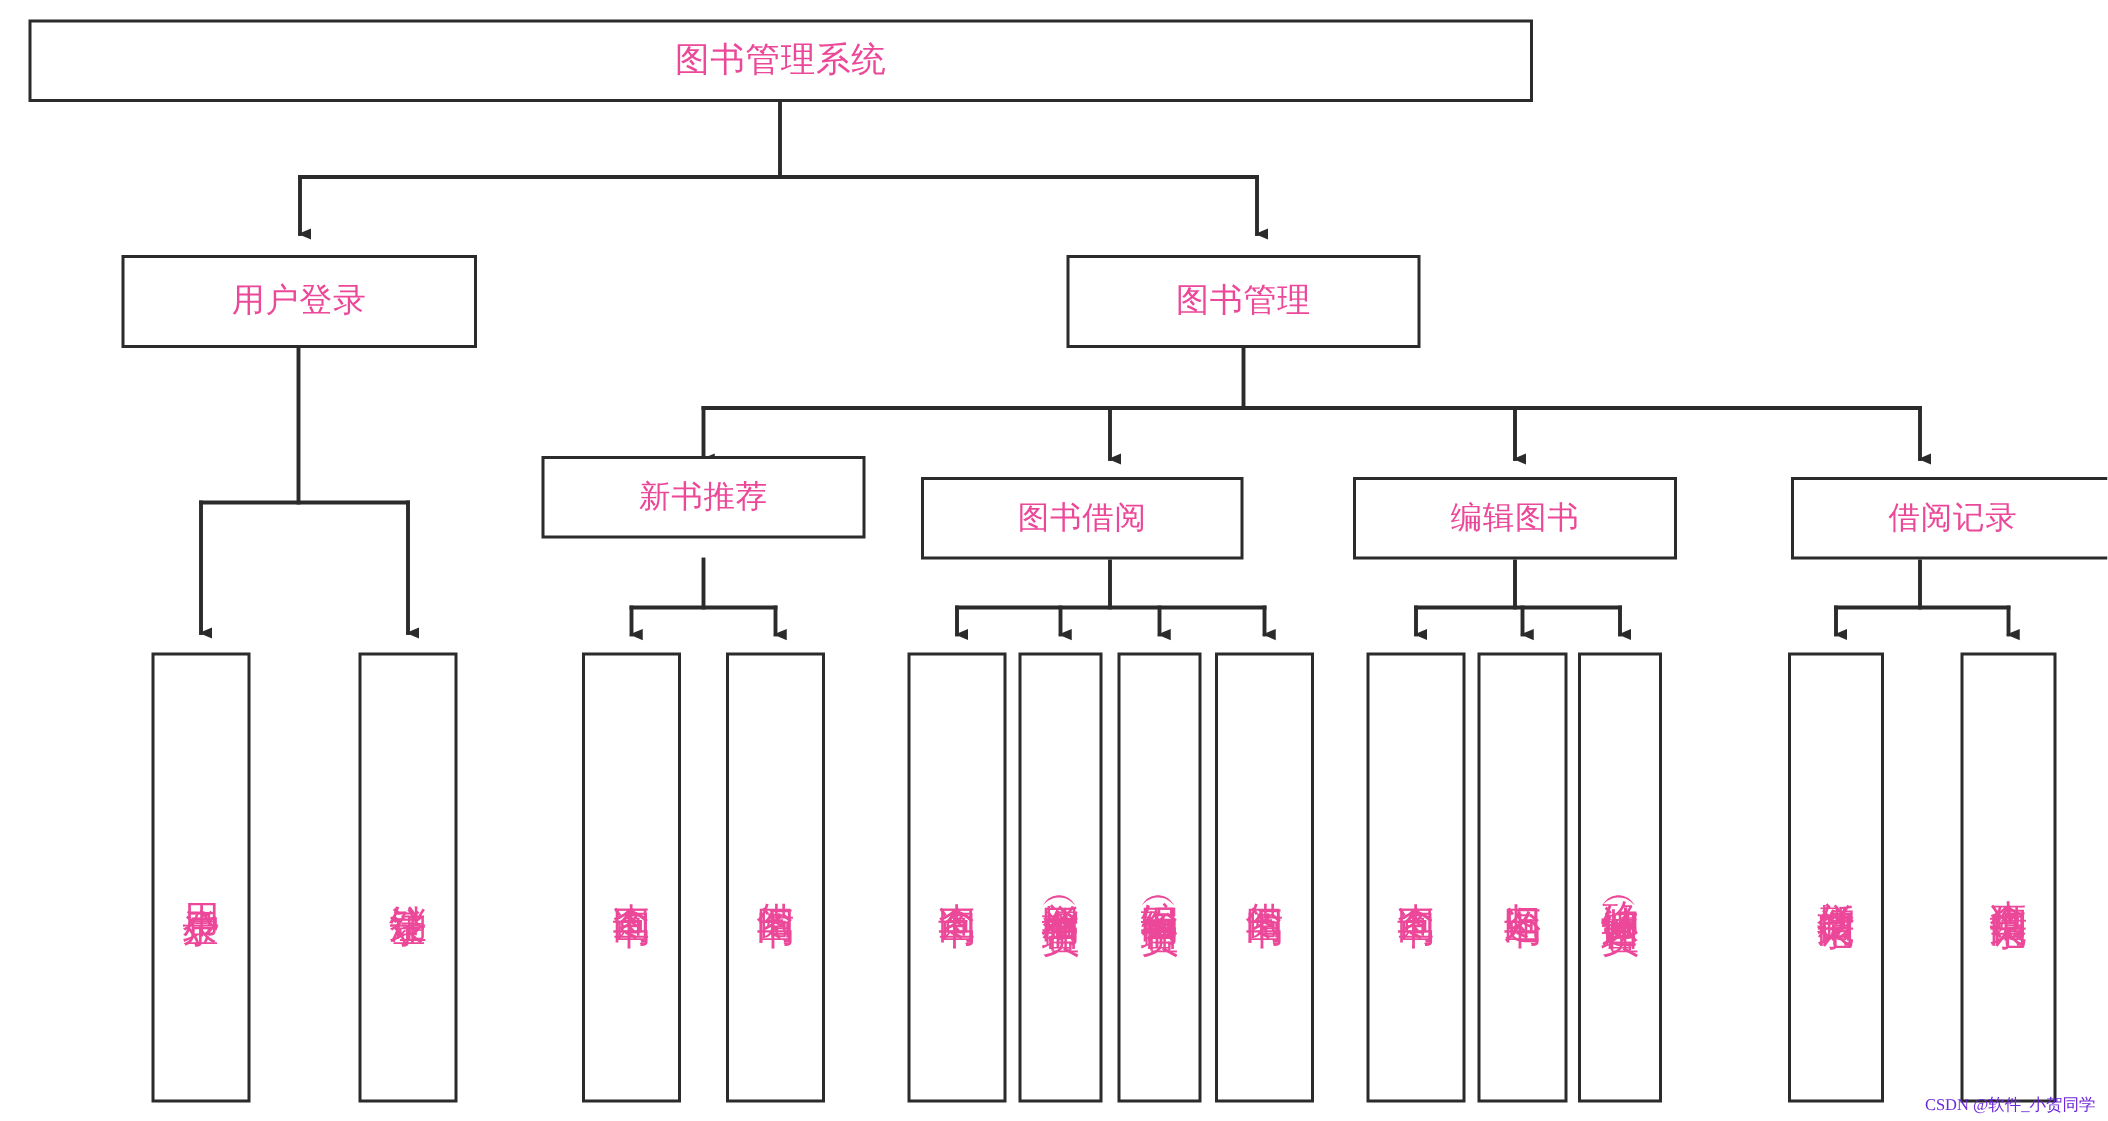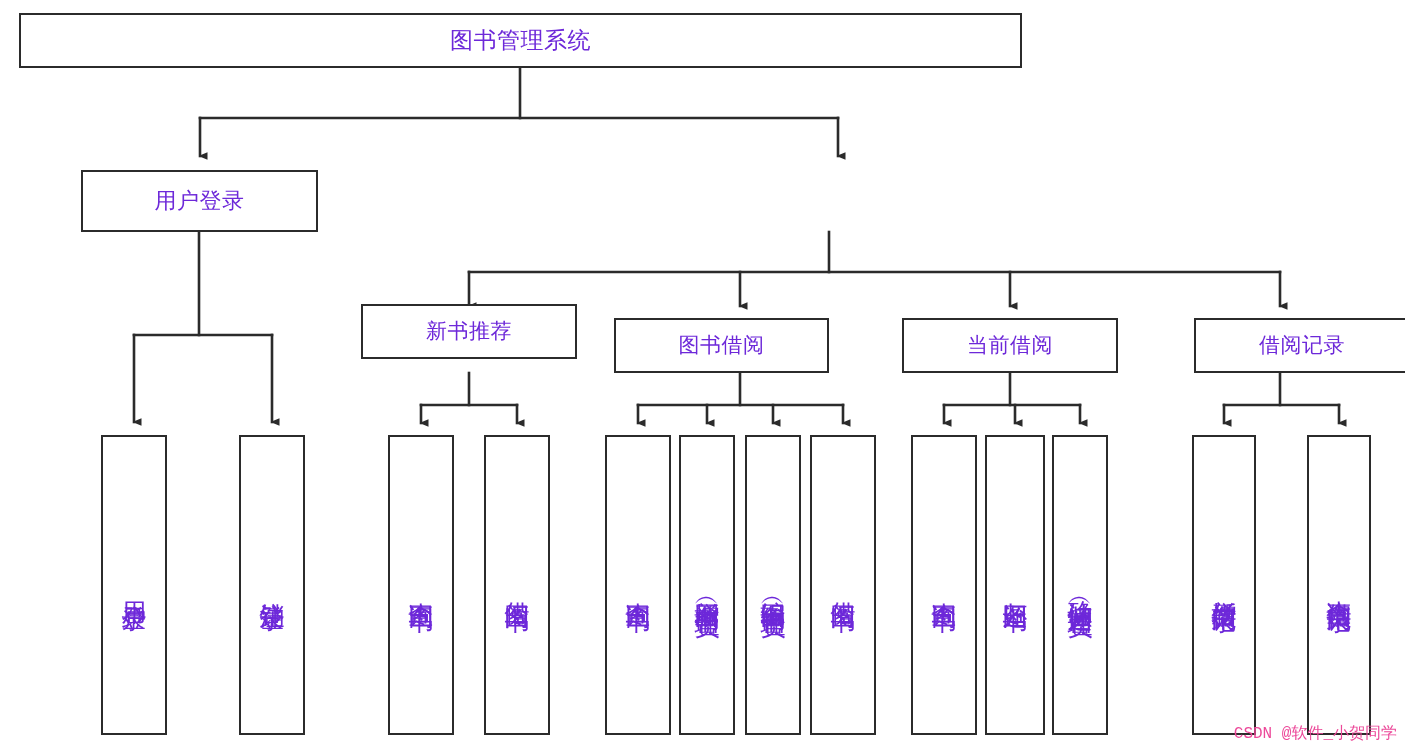--- a/index.html
+++ b/index.html
@@ -29,21 +29,21 @@
     position: absolute;
     box-sizing: border-box;
     background: #ffffff;
     border: 2px solid #2b2b2b;
     display: flex;
     align-items: center;
     justify-content: center;
     z-index: 2;
   }
   .node .label {
-    color: #6d28d9;
+    color: #ec4899;
     line-height: 1.18;
     text-align: center;
     letter-spacing: 0.5px;
   }
   .node.root .label { font-size: 23px; }
   .node.lvl1 .label { font-size: 22px; }
   .node.lvl2 .label { font-size: 21px; }
   .node.leaf {
     align-items: flex-start;
     padding-top: 2px;
@@ -63,25 +63,25 @@
     align-items: center;
   }
   .node.leaf.tall .label {
     align-items: flex-start;
     padding-top: 4px;
   }
   #watermark {
     position: absolute;
     right: 8px;
     bottom: 3px;
-    font-size: 16px;
-    color: #ec4899;
+    font-size: 11px;
+    color: #6d28d9;
     white-space: nowrap;
     z-index: 5;
-    font-family: Liberation Mono, monospace;
+    font-family: Liberation Serif, serif;
   }
 </style>
 </head>
 <body>
 
 <div id="canvas">
 
   <svg id="wires" viewBox="0 0 1405 747" xmlns="http://www.w3.org/2000/svg">
     <defs>
       <marker id="arrow" viewBox="0 0 12 12" refX="6" refY="10" markerWidth="9" markerHeight="9" orient="auto-start-reverse" markerUnits="userSpaceOnUse">
@@ -132,29 +132,32 @@
     </g>
   </svg>
 
   <div class="node root" style="left:19px; top:13px; width:1003px; height:55px;">
     <span class="label">图书管理系统</span>
   </div>
 
   <div class="node lvl1" style="left:81px; top:170px; width:237px; height:62px;">
     <span class="label">用户登录</span>
   </div>
+  <div class="node lvl1" style="left:711px; top:170px; width:236px; height:62px;">
+    <span class="label">图书管理</span>
+  </div>
 
   <div class="node lvl2" style="left:361px; top:304px; width:216px; height:55px;">
     <span class="label">新书推荐</span>
   </div>
   <div class="node lvl2" style="left:614px; top:318px; width:215px; height:55px;">
     <span class="label">图书借阅</span>
   </div>
   <div class="node lvl2" style="left:902px; top:318px; width:216px; height:55px;">
-    <span class="label">当前借阅</span>
+    <span class="label">编辑图书</span>
   </div>
   <div class="node lvl2" style="left:1172px; top:318px; width:216px; height:55px;margin-left:22px;">
     <span class="label">借阅记录</span>
   </div>
 
   <div class="node leaf short" style="left:101px; top:435px; width:66px; height:300px;">
     <span class="label">用户登录</span>
   </div>
   <div class="node leaf short" style="left:239px; top:435px; width:66px; height:300px;">
     <span class="label">注销登录</span>

